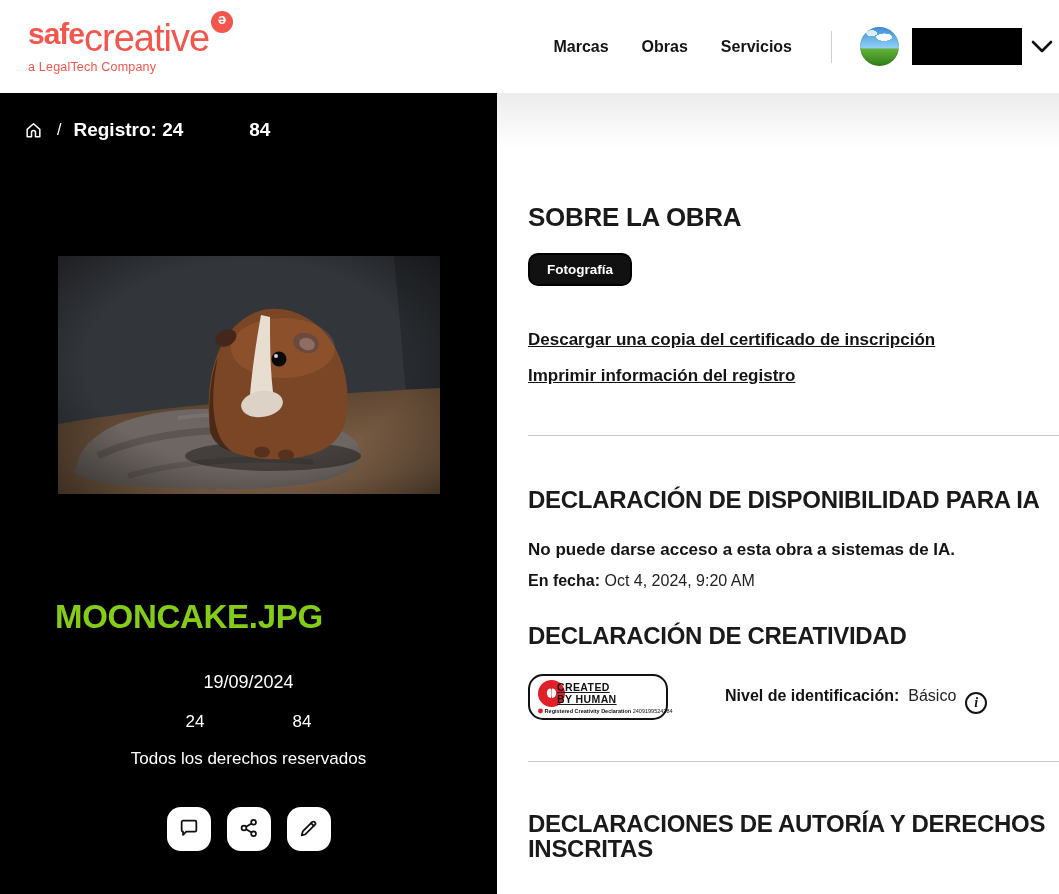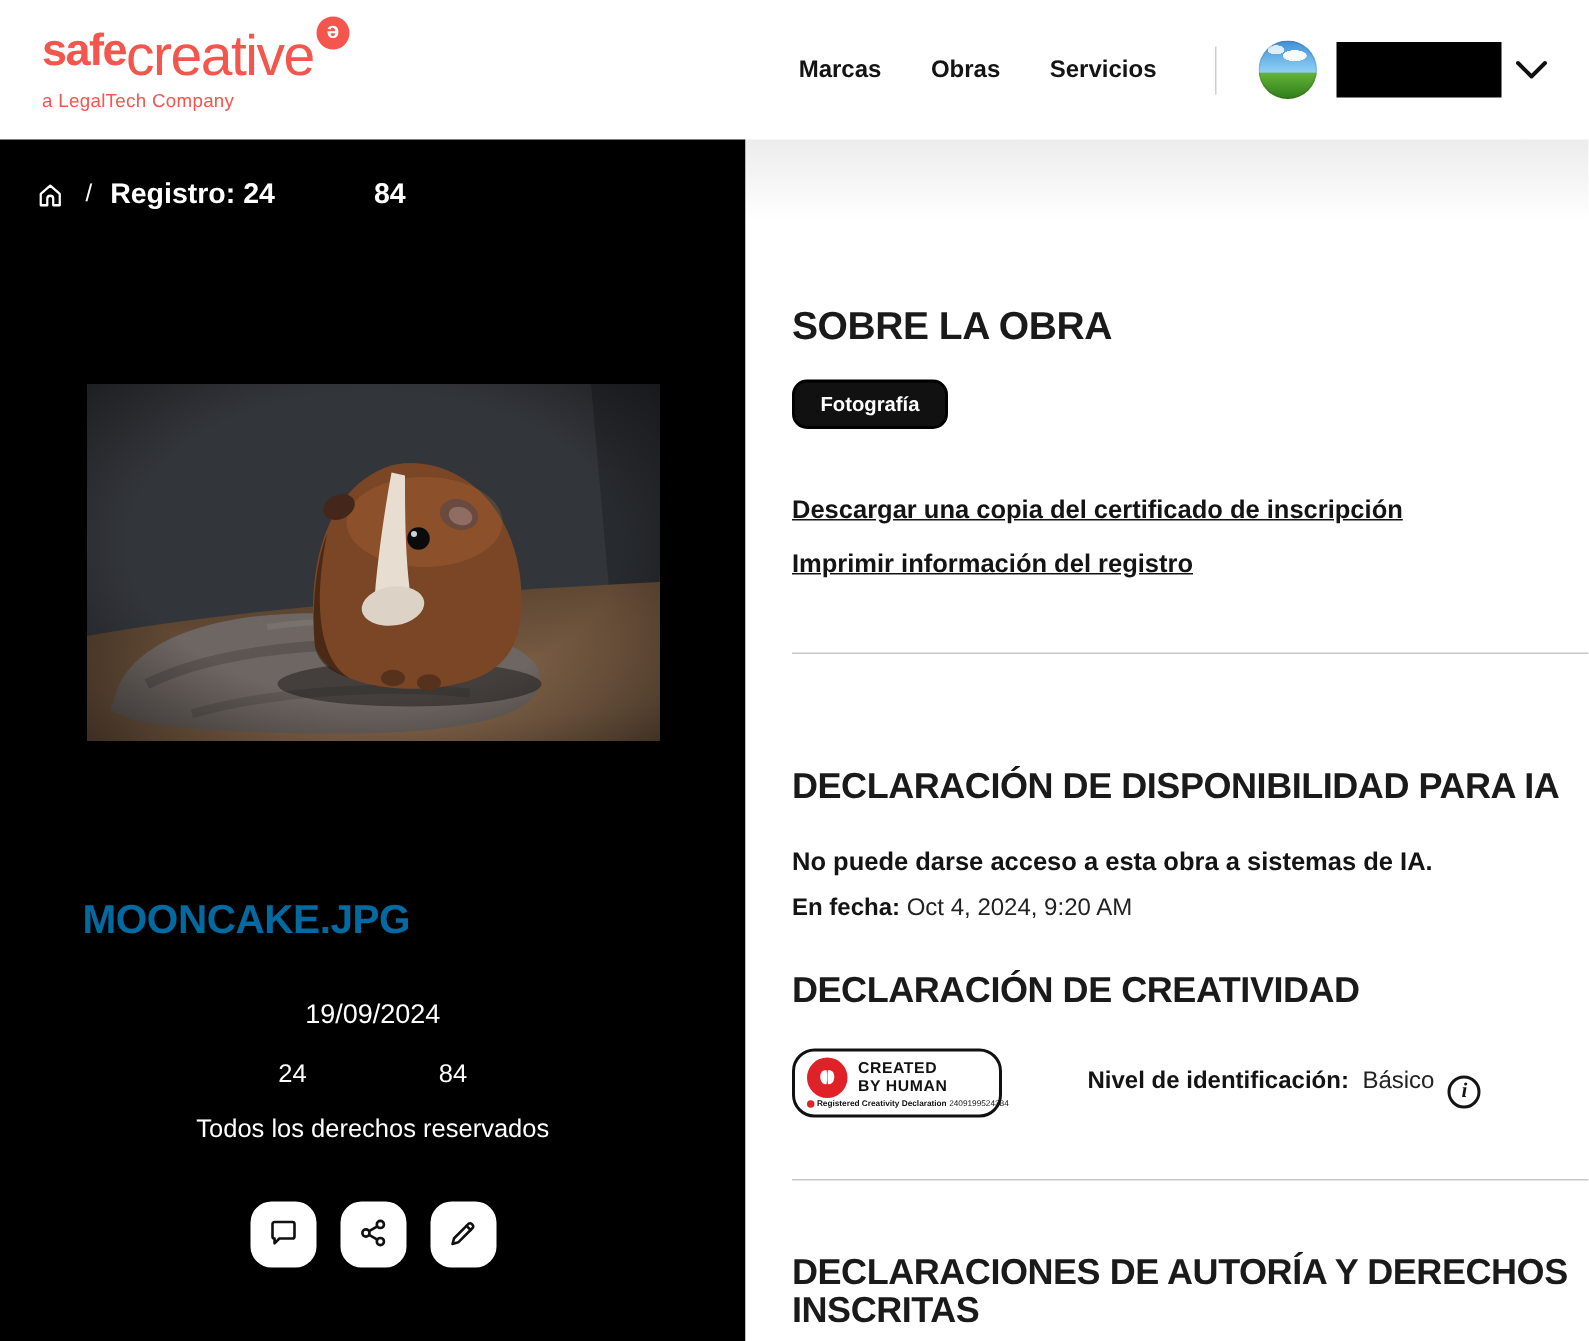--- a/index.html
+++ b/index.html
@@ -8,21 +8,21 @@
     font-family:"Liberation Sans", sans-serif;
     background:#fff;color:#1a1a1a;
     -webkit-font-smoothing:antialiased;
   }
   .page{width:1059px;height:894px;display:flex;flex-direction:column;}
 
   
   .site-header{
     height:93px;flex:0 0 93px;background:#fff;
     display:flex;align-items:center;justify-content:space-between;
-    padding:0 25px 0 28px;box-sizing:border-box;border-radius:30px;
+    padding:0 4px 0 28px;box-sizing:border-box;border-radius:30px;
   }
   .logo{display:flex;flex-direction:column;cursor:pointer;text-decoration:none;}
   .logo-row{display:flex;align-items:flex-start;line-height:1;}
   .logo-safe{font-size:30px;font-weight:700;color:#f4554c;letter-spacing:-1px;}
   .logo-creative{font-size:38px;font-weight:300;color:#f4554c;letter-spacing:-1px;}
   .logo-mark{
     width:22px;height:22px;border-radius:50%;background:#f4554c;color:#fff;
     display:inline-flex;align-items:center;justify-content:center;
     font-size:15px;font-weight:700;margin:-8px 0 0 2px;transform:rotate(180deg);
   }
@@ -57,21 +57,21 @@
   .home-icon{cursor:pointer;display:flex;}
   .crumb-sep{margin:0 12px 0 14px;font-size:16px;font-weight:400;color:#fff;}
   .crumb-text{font-size:19px;font-weight:700;color:#ffffff;}
   .redact-gap-a{display:inline-block;width:66px;}
   .artwork{
     width:382px;height:238px;margin:116px auto 0;cursor:pointer;
     background:#2c2f33;overflow:hidden;
   }
   .artwork svg{display:block;}
   .work-title{
-    margin:106px 0 0 55px;font-size:27px;font-weight:700;color:#0369a1;
+    margin:106px 0 0 55px;font-size:33px;font-weight:700;color:#84cc16;
     letter-spacing:-.3px;line-height:1;
   }
   .work-meta{text-align:center;color:#fff;}
   .work-date{margin-top:39px;font-size:18px;font-weight:400;}
   .work-reg{margin-top:19px;font-size:17px;font-weight:400;}
   .redact-gap-b{display:inline-block;width:88px;}
   .work-rights{margin-top:17px;font-size:17px;font-weight:400;}
   .actions{display:flex;justify-content:center;gap:16px;margin-top:38px;}
   .action-btn{
     width:44px;height:44px;border:none;border-radius:14px;background:#fff;
@@ -93,37 +93,37 @@
     border:2px solid #000;border-radius:10px;padding:7px 17px;
     font-size:13.5px;font-weight:700;cursor:pointer;font-family:inherit;
   }
   .link-list{margin-top:44px;display:flex;flex-direction:column;}
   .reg-link{
     color:#141414;font-size:17px;font-weight:700;text-decoration:underline;
     cursor:pointer;line-height:20px;width:fit-content;
   }
   .reg-link + .reg-link{margin-top:16px;}
   .divider{border:none;border-top:1px solid #c7c7c7;margin:49px 0 0 0;}
-  .h-ia{margin-top:75px;}
+  .h-ia{margin-top:50px;}
   .statement{margin:27px 0 0 0;font-size:17px;font-weight:700;color:#141414;}
   .meta-line{margin:12px 0 0 0;font-size:16px;color:#222;}
   .meta-line b{font-weight:700;color:#141414;}
   .h-cre{margin-top:32px;}
   .cre-row{display:flex;margin-top:24px;align-items:flex-start;}
 
   
   .cbh-badge{
     width:140px;height:46px;border:2px solid #111;border-radius:15px;background:#fff;
     position:relative;box-sizing:border-box;flex:0 0 140px;
   }
   .cbh-circle{
     position:absolute;left:8px;top:4px;width:27px;height:27px;border-radius:50%;
     background:#e02127;display:flex;align-items:center;justify-content:center;
   }
-  .cbh-lines{position:absolute;left:42px;top:6px;line-height:1.1;}
+  .cbh-lines{position:absolute;left:27px;top:6px;line-height:1.1;text-decoration:underline;}
   .cbh-lines div{font-size:10.5px;font-weight:800;letter-spacing:.4px;color:#111;}
   .cbh-sub{
     position:absolute;left:8px;top:32px;white-space:nowrap;
     font-size:10px;transform:scale(.55);transform-origin:0 0;width:180%;
     display:flex;align-items:center;gap:3px;color:#111;
   }
   .cbh-dot{width:9px;height:9px;border-radius:50%;background:#e02127;display:inline-block;}
   .cbh-sub b{font-weight:800;}
 
   .cre-info{margin-left:57px;}

